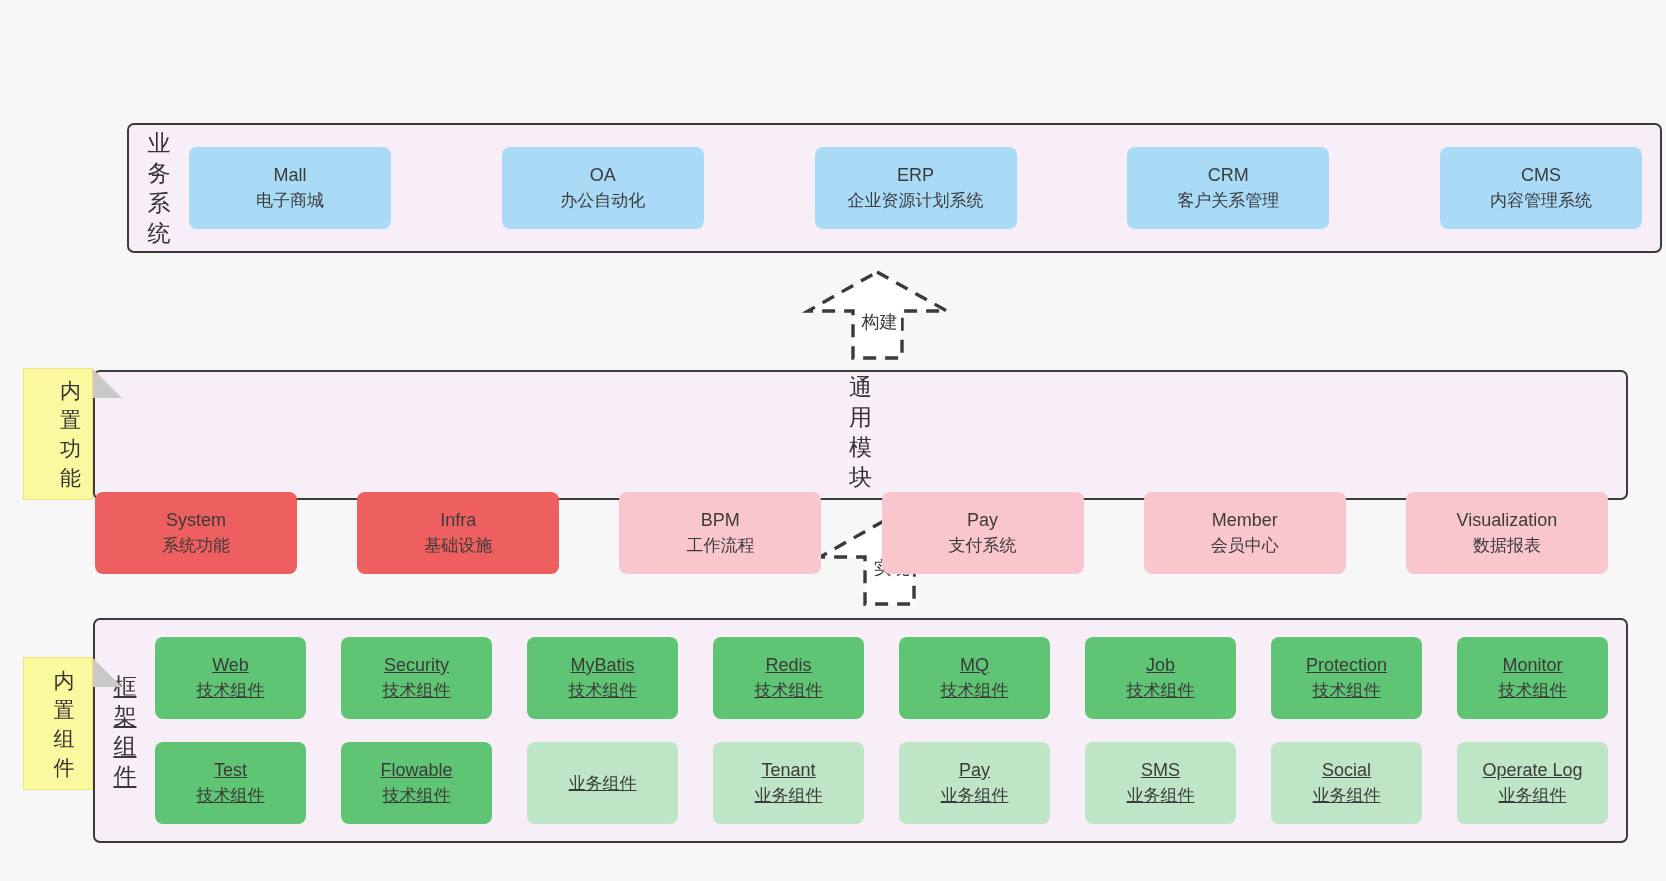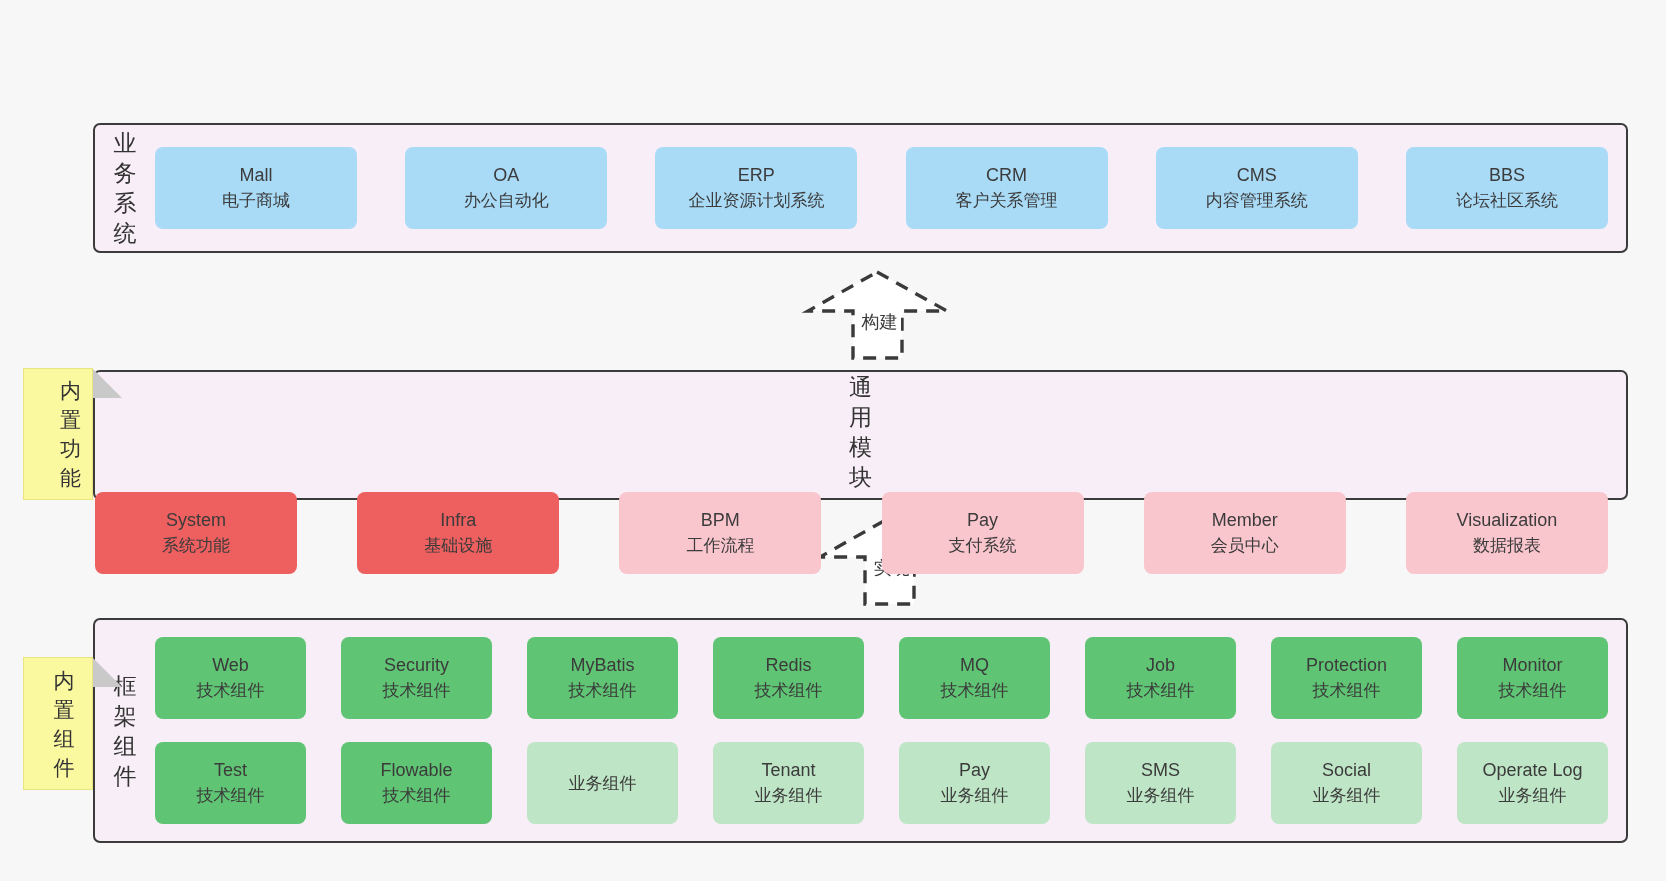--- a/index.html
+++ b/index.html
@@ -15,23 +15,23 @@
   
   .band{
     position:absolute;left:93px;width:1535px;
     background:var(--band-bg,#f8eef7);
     border:2px solid var(--band-border,#3b3b3b);
     border-radius:7px;
     box-sizing:border-box;
     display:flex;
     z-index:1;
   }
-  .band-1{top:123px;height:130px;}
+  .band-1{top:123px;height:130px;margin-left:34px;}
   .band-2{top:370px;height:130px;flex-direction:column;}
-  .band-3{top:618px;height:225px;}
+  .band-3{top:618px;height:225px;text-decoration:underline;}
 
   .band-label-col{
     flex:0 0 60px;
     display:flex;align-items:center;justify-content:center;
   }
   .v-text{
     width:24px;
     font-size:23px;line-height:30px;
     text-align:center;
     word-break:break-all;
@@ -121,24 +121,20 @@
               <span class="box-sub">企业资源计划系统</span>
             </div>
             <div class="box v-blue">
               <span class="box-title">CRM</span>
               <span class="box-sub">客户关系管理</span>
             </div>
             <div class="box v-blue">
               <span class="box-title">CMS</span>
               <span class="box-sub">内容管理系统</span>
             </div>
-            <div class="box v-blue">
-              <span class="box-title">BBS</span>
-              <span class="box-sub">论坛社区系统</span>
-            </div>
           </div>
         </div>
       </div>
       <div class="note note-2">
         <div class="v-text">内置功能</div>
       </div>
       <div class="note-fold fold-2"></div>
       <div class="band band-2">
         <div class="band-label-col">
           <div class="v-text">通用模块</div>

